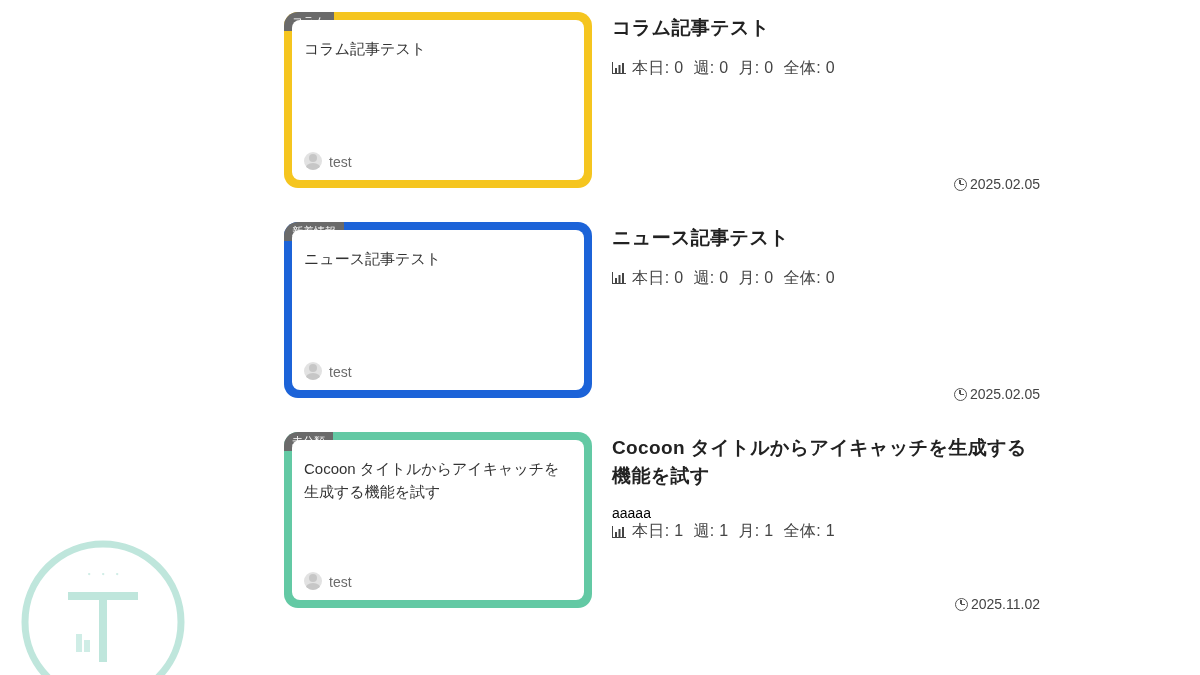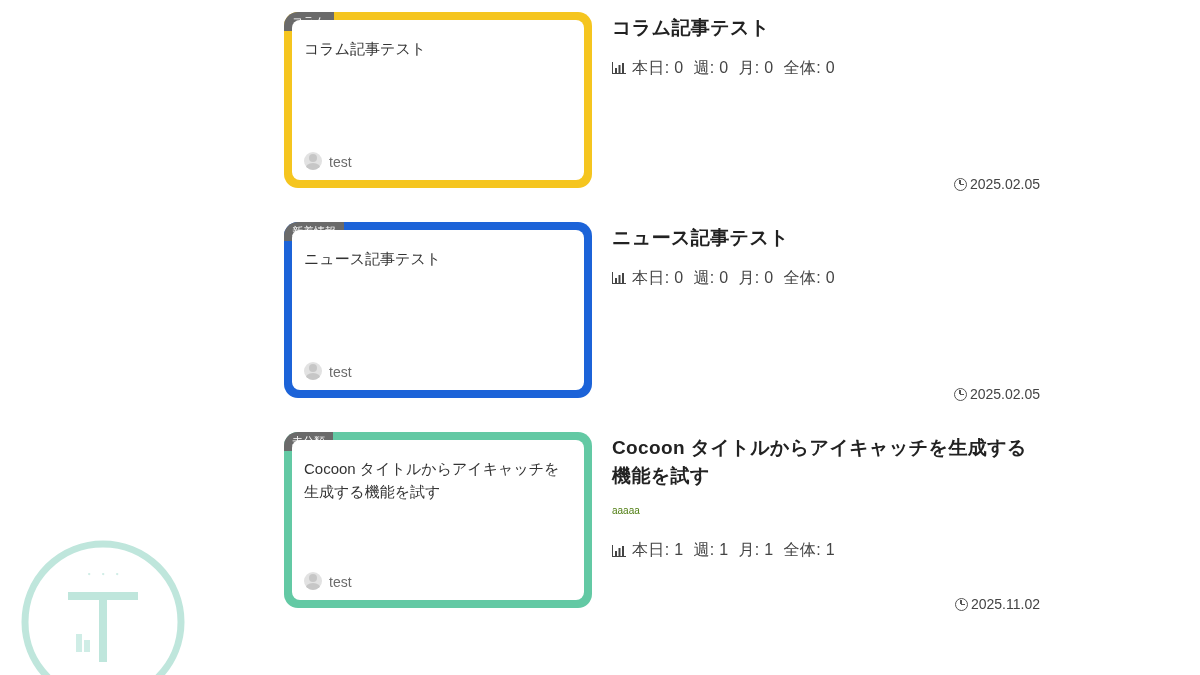--- a/index.html
+++ b/index.html
@@ -95,23 +95,23 @@
   .entry-title {
     font-size: 19px;
     font-weight: 700;
     color: #222;
     margin-top: 2px;
     margin-bottom: 16px;
     line-height: 1.45;
     letter-spacing: 0.02em;
   }
   .entry-excerpt {
-    font-size: 10px;
-    color: #4d7c0f;
-    margin-bottom: 24px;
+    font-size: 14px;
+    color: #000000;
+    margin-bottom: 0;
   }
   .stats-line {
     font-size: 16px;
     color: #444;
     display: flex;
     align-items: center;
     gap: 0;
     letter-spacing: 0.02em;
   }
   .stats-line .ico {

